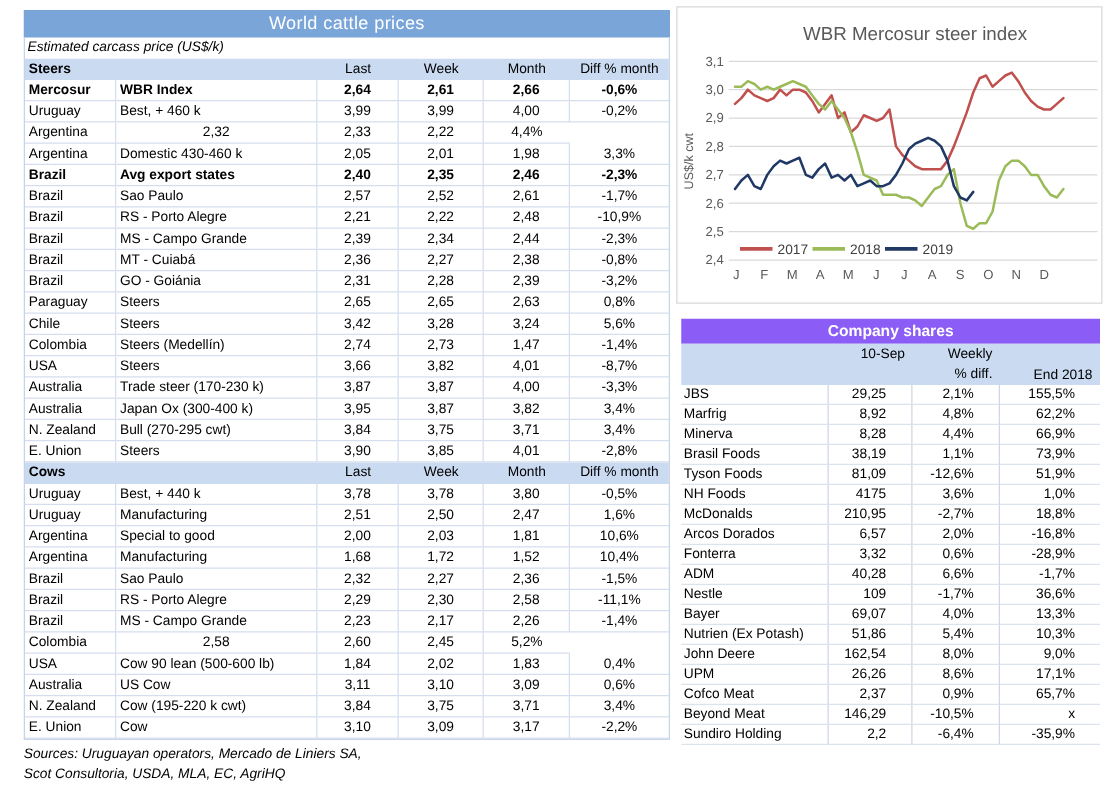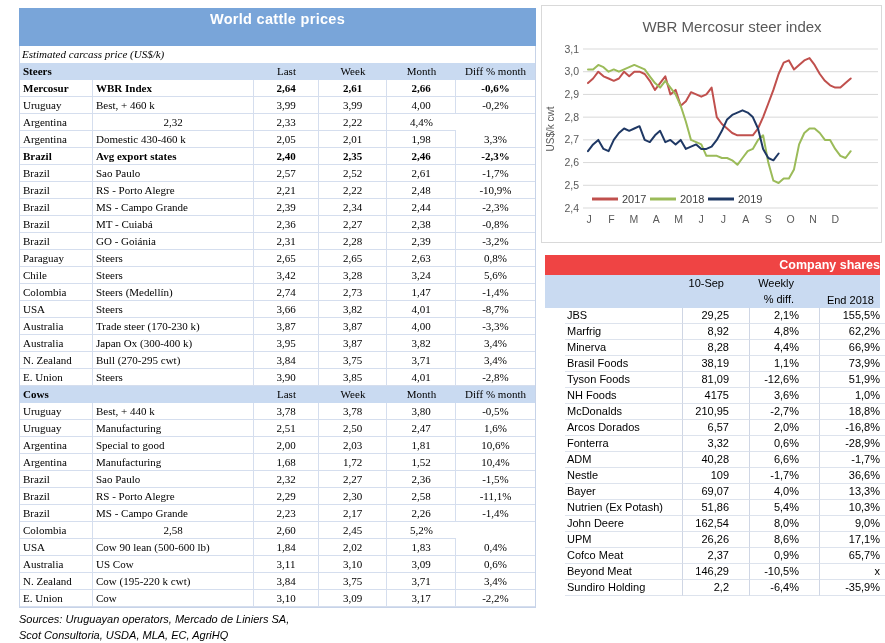--- a/index.html
+++ b/index.html
@@ -1,51 +1,51 @@
 <!DOCTYPE html>
 <html><head>
 <meta charset="utf-8">
 <style>
   html,body{margin:0;padding:0;background:#ffffff;}
   .page{position:relative;width:885px;height:643px;background:#fff;
         font-family:"Liberation Sans",sans-serif;color:#000;overflow:hidden;}
   
   .left-panel{position:absolute;left:19px;top:8px;width:517px;}
-  .lt-title{height:38px;line-height:22px;background:#79A5D9;color:#fff;
-            font-weight:bold;font-size:14.5px;text-align:center;letter-spacing:.3px;}
-  .lt-box{border:1px solid #C7D3E8;border-top:none;box-sizing:border-box;font-family:Liberation Serif, serif;}
+  .lt-title{height:22px;line-height:22px;background:#79A5D9;color:#fff;
+            font-weight:normal;font-size:14.5px;text-align:center;letter-spacing:.3px;}
+  .lt-box{border:1px solid #C7D3E8;border-top:none;box-sizing:border-box;}
   .lt-subtitle{height:17px;line-height:17px;font-style:italic;font-size:11px;padding-left:2px;}
   .lt-row{display:grid;grid-template-columns:73px 161px 65px 68px 69px 79px;
           height:17px;line-height:16px;font-size:11px;box-sizing:border-box;}
   .lt-row>div{box-sizing:border-box;border-bottom:1px solid #D5DEEE;border-right:1px solid #D5DEEE;
               overflow:hidden;white-space:nowrap;}
   .lt-row>div:last-child{border-right:none;}
   .lt-head{background:#C9DAF1;}
   .lt-head>div{border-right:none;border-bottom:1px solid #C9DAF1;}
   .lt-head .hname{font-weight:bold;grid-column:1/3;padding-left:3px;}
   .lt-head .hcol{text-align:center;}
   .cell-l{padding-left:3px;text-align:left;}
   .cell-n{text-align:center;}
   .bold{font-weight:bold;}
   .lt-sources{margin-top:3px;font-style:italic;font-size:11px;line-height:16px;}
   
   .chart-panel{position:absolute;left:541px;top:5px;width:339px;height:236px;
                border:1px solid #D9D9D9;background:#fff;box-sizing:content-box;}
   
   .company-panel{position:absolute;left:545px;top:255px;width:335px;}
-  .ct-title{height:20px;line-height:20px;background:#ef4444;color:#fff;
-            font-weight:bold;font-size:12.5px;text-align:right;}
+  .ct-title{height:20px;line-height:20px;background:#8b5cf6;color:#fff;
+            font-weight:bold;font-size:12.5px;text-align:center;}
   .ct-header{display:grid;grid-template-columns:118px 67px 70px 80px;background:#C9DAF1;
              height:33px;font-size:11px;}
   .ct-header>div{display:flex;flex-direction:column;align-items:flex-end;padding-right:6px;box-sizing:border-box;}
   .ct-header .l{height:16px;line-height:16px;}
   .ct-header .top{justify-content:flex-start;}
   .ct-header .bot{justify-content:flex-end;}
   .ct-row{display:grid;grid-template-columns:118px 67px 70px 80px;height:16px;line-height:15px;
-          font-size:11px;box-sizing:border-box;margin-left:20px;}
+          font-size:11px;box-sizing:border-box;}
   .ct-row>div{box-sizing:border-box;border-bottom:1px solid #DDE3ED;overflow:hidden;white-space:nowrap;}
   .ct-row>div:nth-child(-n+3){border-right:1px solid #CFD6E4;}
   .ct-name{padding-left:2px;text-align:left;}
   .ct-num{text-align:right;padding-right:20px;}
 </style>
 </head>
 <body>
 
 <div class="page">
 

